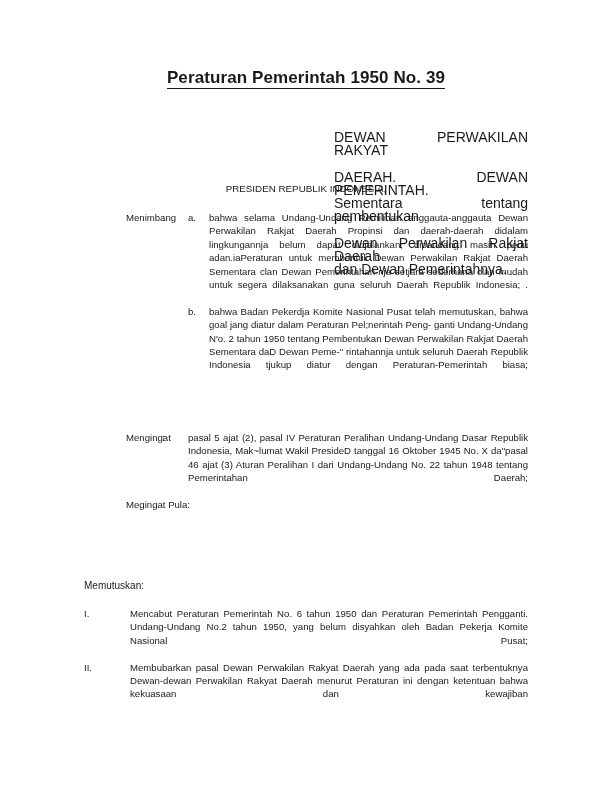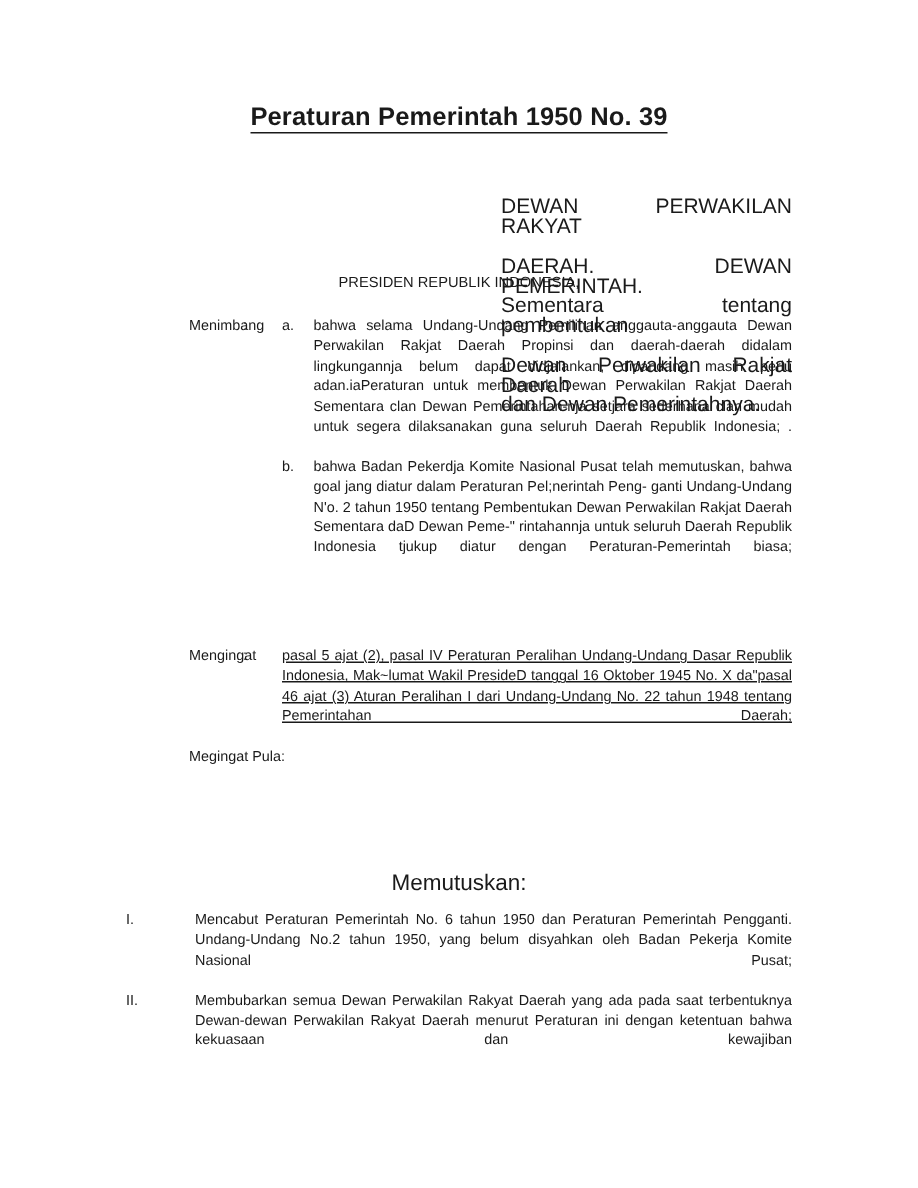--- a/index.html
+++ b/index.html
@@ -112,37 +112,36 @@
     text-justify: inter-word;
   }
   .alpha-item .marker {
     position: absolute;
     left: 0;
     top: 0;
   }
   .just-block {
     text-align: justify;
     text-justify: inter-word;
-    text-decoration: underline;
   }
   
   .force-just::after {
     content: "";
     display: inline-block;
     width: 100%;
   }
 
   
   .memutuskan {
     position: absolute;
     left: 84px;
     top: 580px;
     width: 444px;
-    text-align: center;
-    font-size: 15px;
+    text-align: left;
+    font-size: 10px;
   }
 
   
   .roman-list {
     position: absolute;
     left: 84px;
     top: 607px;
     width: 444px;
     font-size: 9.6px;
     line-height: 13.4px;
@@ -211,17 +210,17 @@
     </div>
   </div>
 
   <div class="memutuskan">Memutuskan:</div>
 
   <div class="roman-list">
     <div class="roman-item force-just">
       <span class="rmarker">I.</span><span>Mencabut Peraturan Pemerintah No. 6 tahun 1950 dan Peraturan Pemerintah Pengganti. Undang-Undang No.2 tahun 1950, yang belum disyahkan oleh Badan Pekerja Komite Nasional Pusat;</span>
     </div>
     <div class="roman-item force-just">
-      <span class="rmarker">II.</span><span>Membubarkan semua Dewan Perwakilan Rakyat Daerah yang ada pada saat terbentuknya Dewan-dewan Perwakilan Rakyat Daerah menurut Peraturan ini dengan ketentuan bahwa kekuasaan dan kewajiban</span>
+      <span class="rmarker">II.</span><span>Membubarkan pasal Dewan Perwakilan Rakyat Daerah yang ada pada saat terbentuknya Dewan-dewan Perwakilan Rakyat Daerah menurut Peraturan ini dengan ketentuan bahwa kekuasaan dan kewajiban</span>
     </div>
   </div>
 
 </div>
 
 </body></html>

